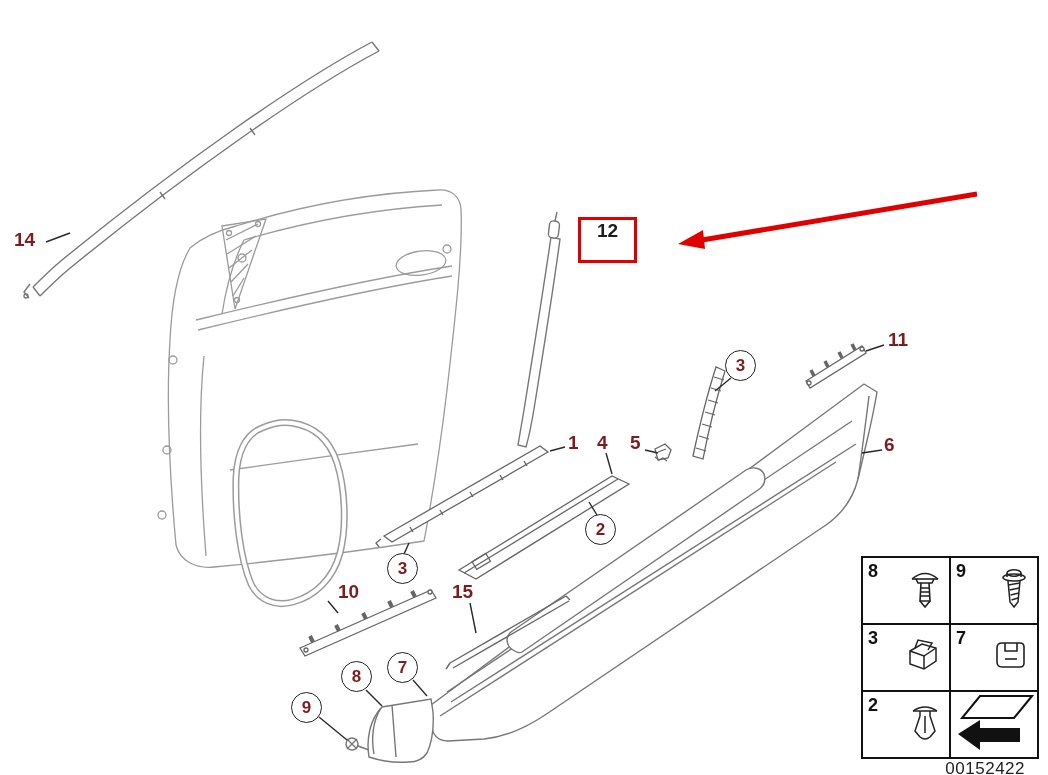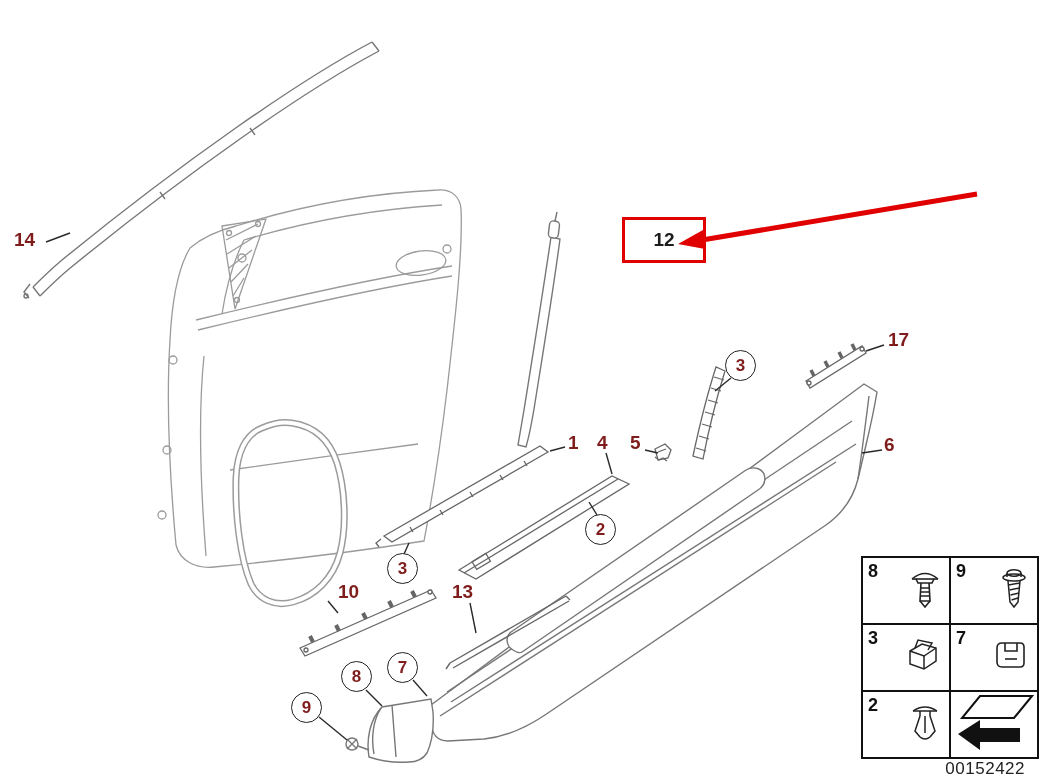--- a/index.html
+++ b/index.html
@@ -7,22 +7,22 @@
   #stage { position:relative; width:1048px; height:775px; background:#fff; overflow:hidden; }
   svg.art { position:absolute; left:0; top:0; }
 
   .co { position:absolute; font-weight:bold; font-size:19px; color:#7f1d1d; line-height:1; }
   .co.circle {
     width:31px; height:31px; border:1.8px solid #222; border-radius:50%;
     background:#fff; display:flex; align-items:center; justify-content:center;
     font-size:17px;
   }
   .highlight-box {
-    position:absolute; width:84px; height:46px; border:3.5px solid #e10000;
-    display:flex; align-items:center; justify-content:center; background:transparent;margin-left:44px;
+    position:absolute; width:59px; height:46px; border:3.5px solid #e10000;
+    display:flex; align-items:flex-start; justify-content:center; background:transparent;
   }
   .highlight-box .num { font-weight:bold; font-size:19px; color:#1c1c1c; }
 
   table.legend { position:absolute; left:861px; top:556px; border-collapse:collapse; background:#fff; }
   table.legend td {
     width:88px; height:67px; border:2px solid #111; vertical-align:top;
     padding:3px 5px; position:relative; background:#fff;
   }
   table.legend .num { font-weight:bold; font-size:18px; color:#111; }
   table.legend .icon { position:absolute; right:8px; top:50%; transform:translateY(-50%); }
@@ -164,30 +164,30 @@
       <polygon points="678,244 703,230 705,249" fill="#e10000"></polygon>
     </g>
   </svg>
 
   <div class="co" style="left:14px; top:230px;">14</div>
 
   <div class="highlight-box" style="left:578px; top:217px;">
     <span class="num">12</span>
   </div>
 
-  <div class="co" style="left:888px; top:330px;">17</div>
+  <div class="co" style="left:888px; top:330px;">11</div>
   <div class="co circle" style="left:725px; top:350px;">3</div>
   <div class="co" style="left:568px; top:433px;">1</div>
   <div class="co" style="left:597px; top:433px;">4</div>
   <div class="co" style="left:630px; top:433px;">5</div>
   <div class="co" style="left:884px; top:435px;">6</div>
   <div class="co circle" style="left:585px; top:514px;">2</div>
   <div class="co circle" style="left:387px; top:553px;">3</div>
   <div class="co" style="left:310px; top:582px;margin-left:28px;">10</div>
-  <div class="co" style="left:452px; top:582px;">13</div>
+  <div class="co" style="left:452px; top:582px;">15</div>
   <div class="co circle" style="left:341px; top:661px;">8</div>
   <div class="co circle" style="left:387px; top:652px;">7</div>
   <div class="co circle" style="left:291px; top:692px;">9</div>
 
   <table class="legend">
     <tbody>
         <tr>
       <td>
         <span class="num">8</span>
         <span class="icon">

